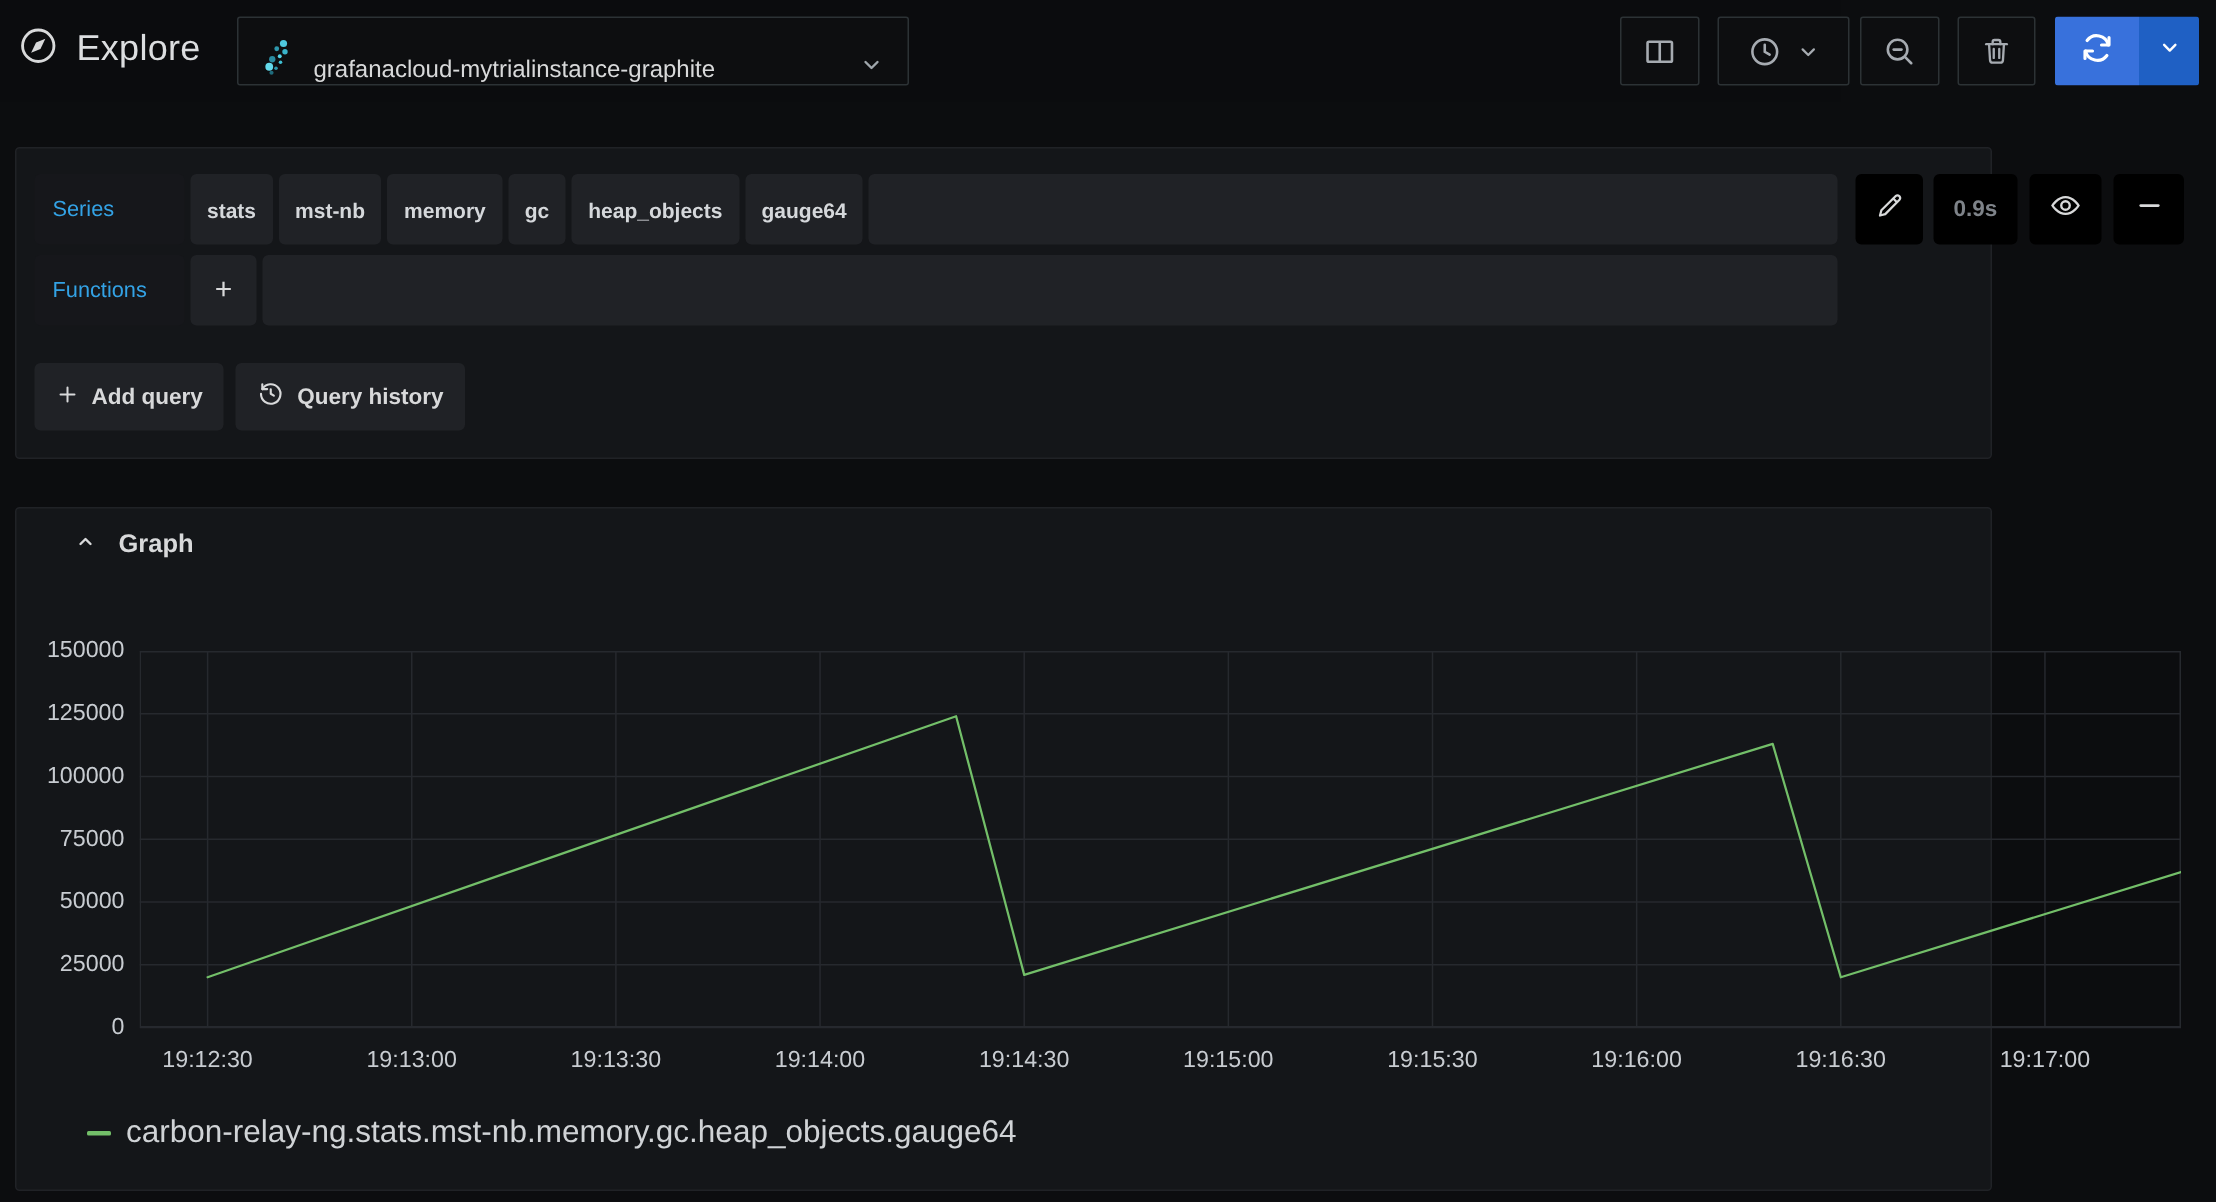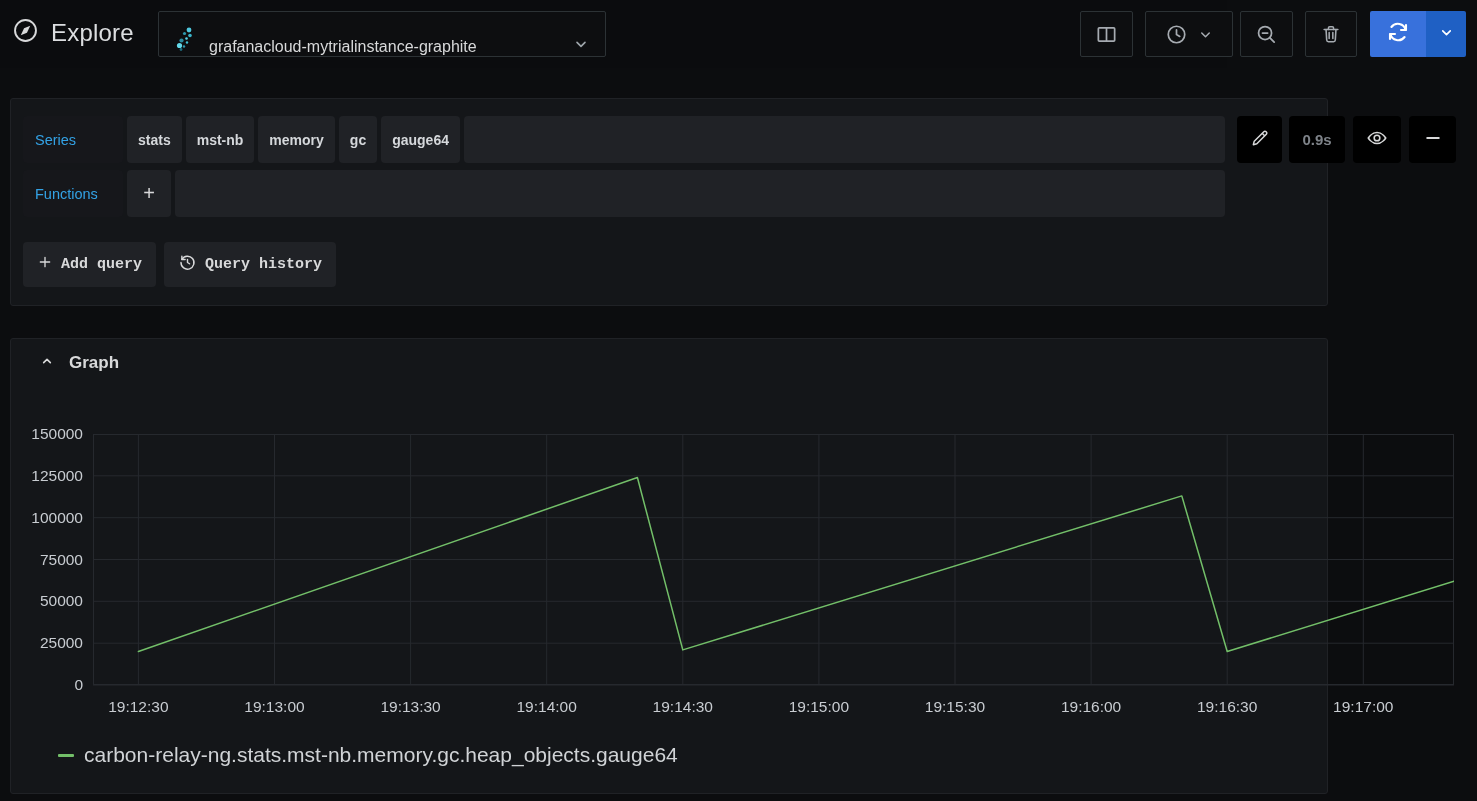--- a/index.html
+++ b/index.html
@@ -39,24 +39,24 @@
   .seg { background:#202226; padding:0 11px; font-size:14px; font-weight:600; color:#d5d8db; cursor:pointer; }
   .seg-input { background:#202226; flex:1; cursor:text; }
   .seg-btn { background:#202226; width:44px; justify-content:center; cursor:pointer;
              font-size:20px; color:#d8d9da; font-weight:400; }
   .qtool { position:absolute; top:17px; height:47px; border-radius:4px; background:#000000;
            display:flex; align-items:center; justify-content:center; }
   .qtool.btn { cursor:pointer; }
   .elapsed { font-size:15px; font-weight:600; color:#7e8389; }
   .row-actions { position:absolute; left:12px; top:143px; display:flex; gap:8px; }
   .action-btn { height:45px; background:#202226; border-radius:4px; display:flex; align-items:center;
-                gap:8px; padding:0 14px; font-size:15px; font-weight:600; color:#d8d9da; cursor:pointer;font-family:Liberation Mono, monospace; }
-
-  
-  .graph-header { position:absolute; left:28px; top:14px; display:flex; gap:14px; cursor:pointer; }
+                gap:8px; padding:0 14px; font-size:15px; font-weight:600; color:#d8d9da; cursor:pointer; }
+
+  
+  .graph-header { position:absolute; left:38px; top:14px; display:flex; gap:14px; cursor:pointer; }
   .graph-title { font-size:17px; font-weight:600; color:#d8d9da; }
   .chart-svg { position:absolute; left:82px; top:95px; }
   .y-labels { position:absolute; left:0; top:0; width:72px; }
   .y-tick { position:absolute; right:0; width:72px; text-align:right; font-size:15.5px;
             color:#c8ccd1; line-height:18px; }
   .x-labels { position:absolute; left:0; top:0; }
   .x-tick { position:absolute; width:110px; text-align:center; font-size:15.5px; color:#c8ccd1; }
   .legend { position:absolute; left:47px; top:404px; display:flex; align-items:center; gap:10px; cursor:pointer; }
   .legend-mark { width:16px; height:3px; border-radius:1px; }
   .legend-text { font-size:21px; color:#d0d3d6; }
@@ -165,20 +165,21 @@
 </div>
 
 <div class="panel query-panel">
 
   <div class="qrow row-series">
     <div class="seg-label">Series</div>
     <div class="seg">stats</div>
     <div class="seg">mst-nb</div>
     <div class="seg">memory</div>
     <div class="seg">gc</div>
+    <div class="seg">heap_objects</div>
     <div class="seg">gauge64</div>
     <div class="seg-input"></div>
   </div>
 
   <div class="qtool btn" style="left:1226px;width:45px;">
     <span>
       <svg width="20" height="20" viewBox="0 0 24 24" fill="none" stroke="#d8d9da" stroke-width="1.8" stroke-linejoin="round">
         <path d="M4 20l1.1-4.2L16.6 4.4a1.9 1.9 0 0 1 2.7 0l.3.3a1.9 1.9 0 0 1 0 2.7L8.2 18.9 4 20z"></path>
         <path d="M14.6 6.4l3 3"></path>
       </svg>

